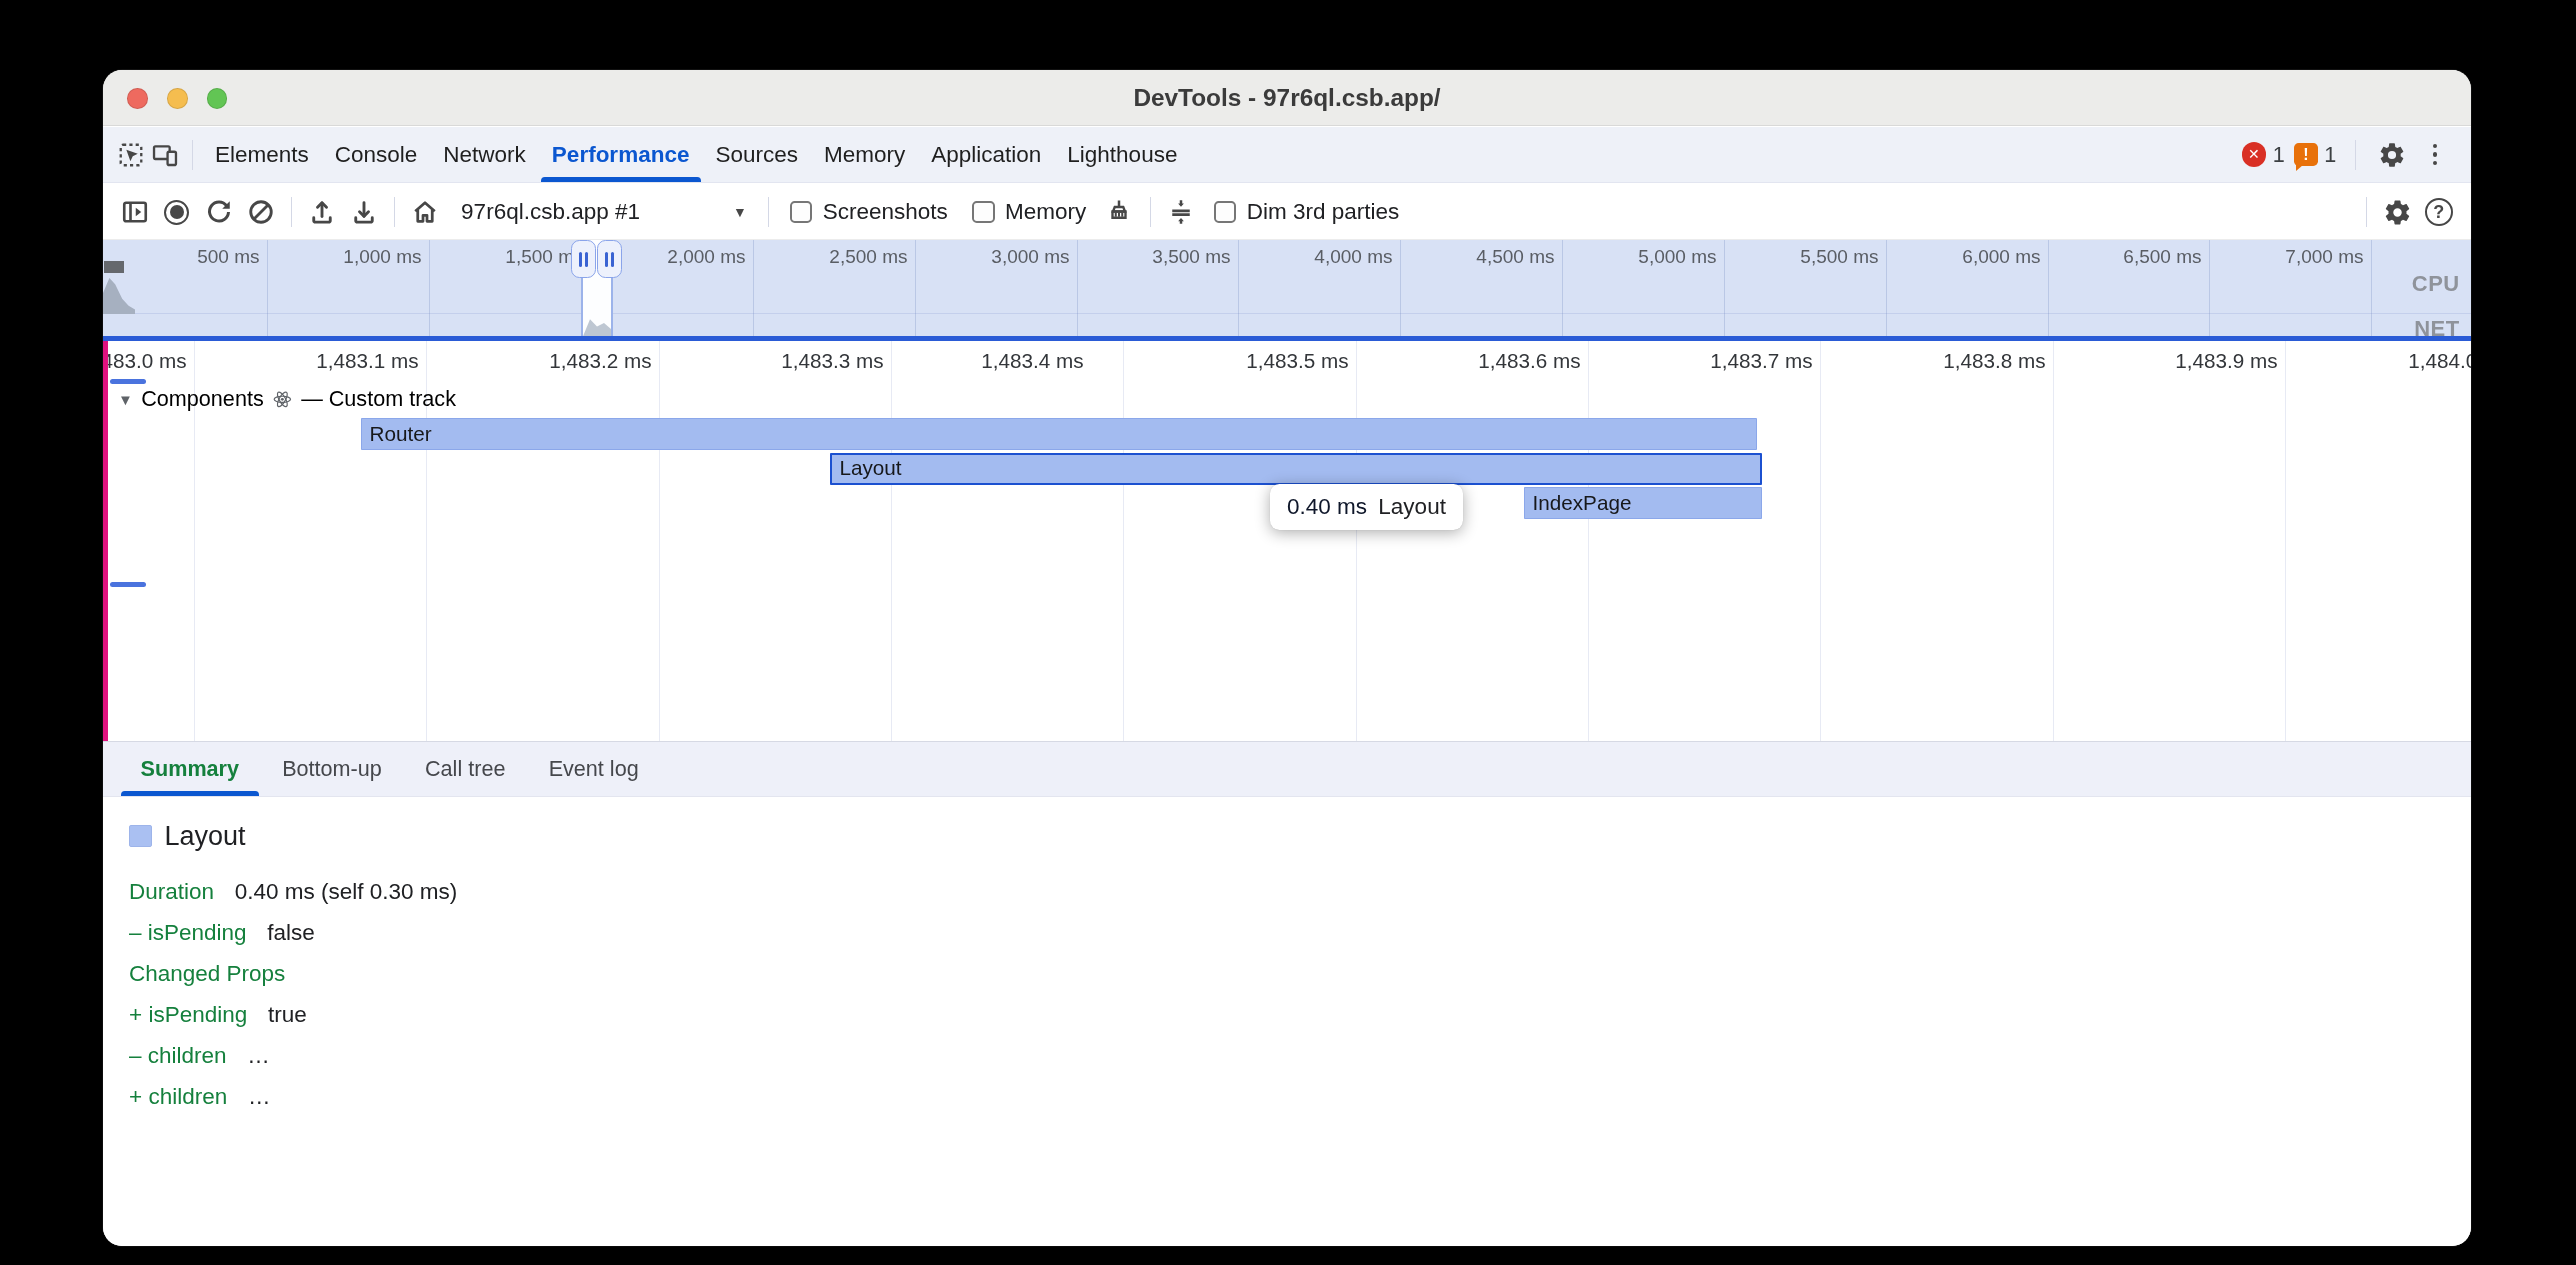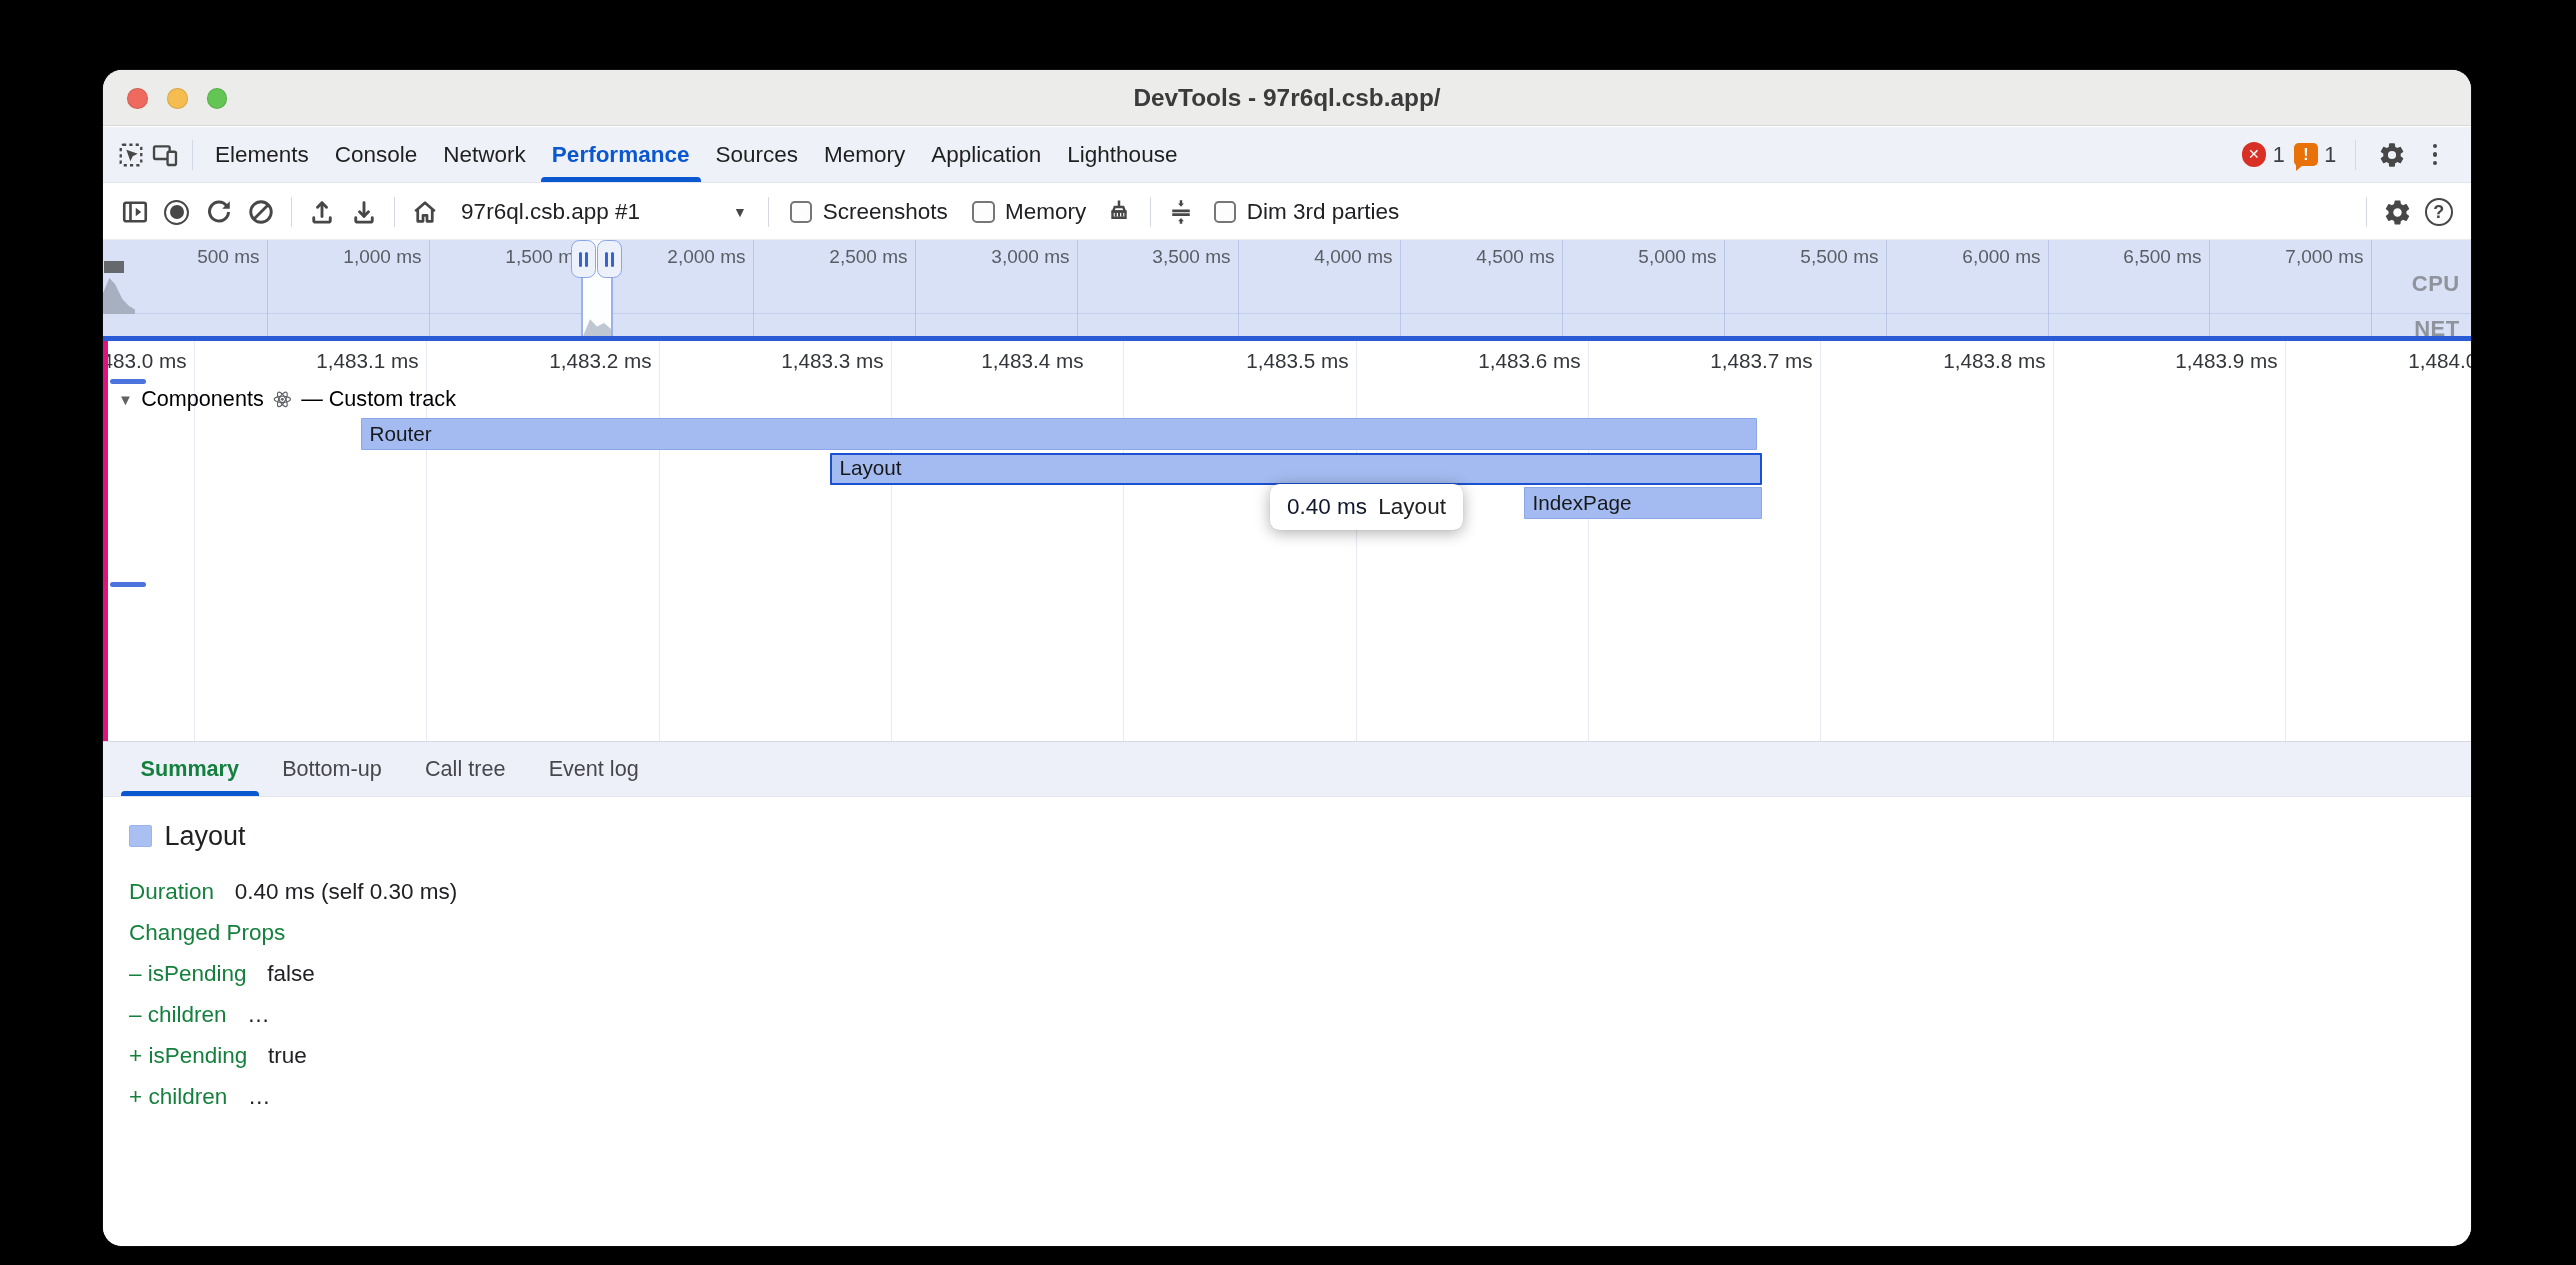--- a/index.html
+++ b/index.html
@@ -394,23 +394,23 @@
         <div class="btab">Event log</div>
       </div>
 
     <div class="summary">
       <div class="sum-title">
         <span class="swatch"></span>
         <span class="sum-title-text">Layout</span>
       </div>
       <div class="sum-rows" id="sum-rows">
           <div class="srow"><span class="sl">Duration</span><span class="sv">0.40 ms (self 0.30 ms)</span></div>
+          <div class="srow"><span class="sl">– isPending</span><span class="sv">false</span></div>
           <div class="srow"><span class="sl">Changed Props</span></div>
-          <div class="srow"><span class="sl">– isPending</span><span class="sv">false</span></div>
+          <div class="srow"><span class="sl">+ isPending</span><span class="sv">true</span></div>
           <div class="srow"><span class="sl">– children</span><span class="sv">…</span></div>
-          <div class="srow"><span class="sl">+ isPending</span><span class="sv">true</span></div>
           <div class="srow"><span class="sl">+ children</span><span class="sv">…</span></div>
         </div>
     </div>
 
   </div>
 </div>
 
 
 </body></html>

